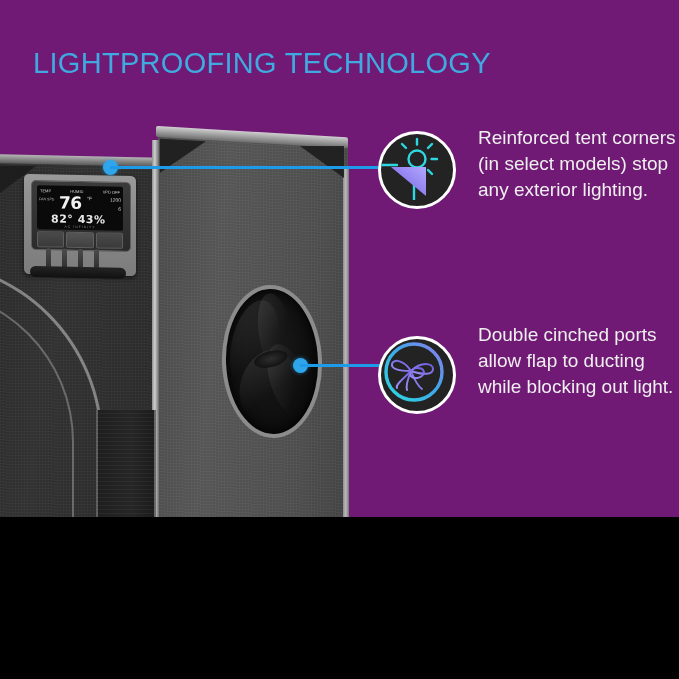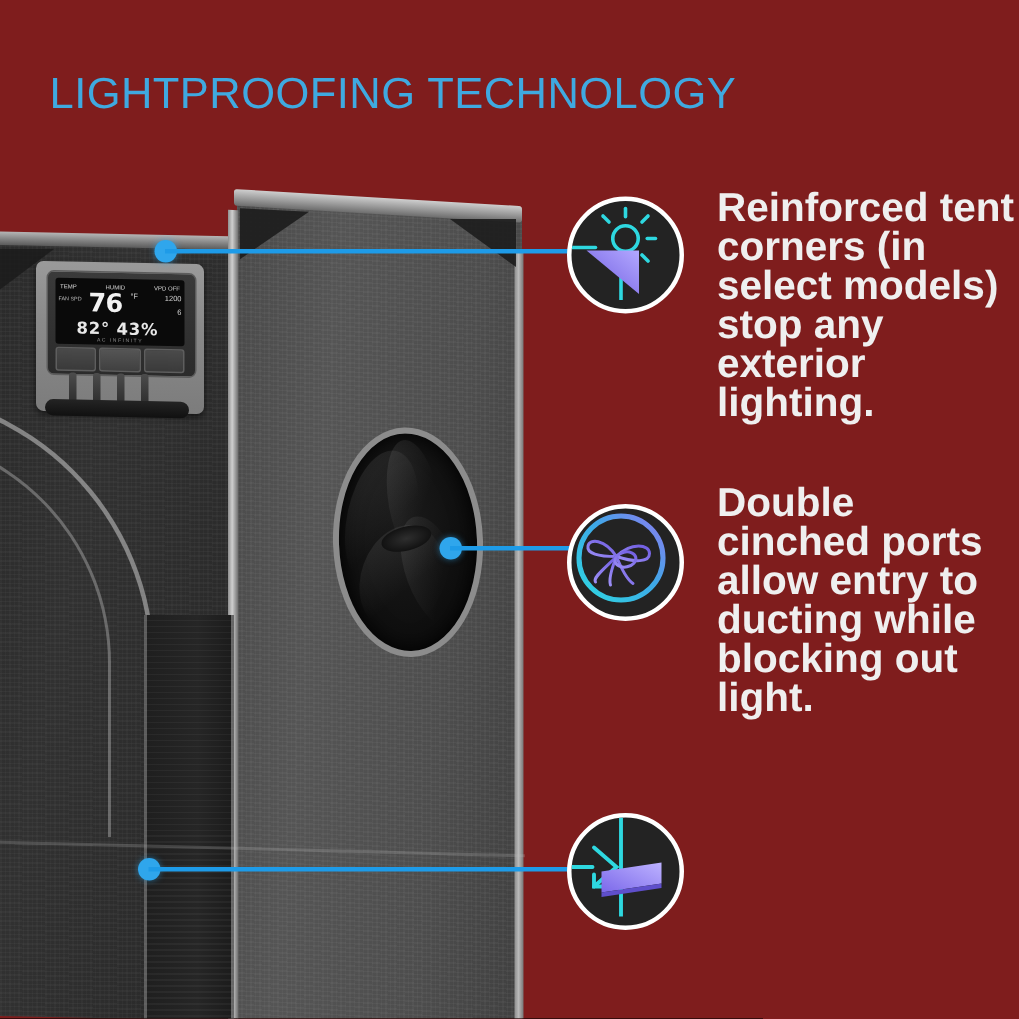--- a/index.html
+++ b/index.html
@@ -3,22 +3,22 @@
 <meta charset="utf-8">
 <style>
   html, body {
     margin: 0;
     padding: 0;
     background: #000;
   }
   #page {
     position: relative;
     width: 679px;
-    height: 679px;
-    background: #7f1d1d;
+    height: 517px;
+    background: #701a75;
     overflow: hidden;
     font-family: "Liberation Sans", sans-serif;
   }
 
   
   #title {
     position: absolute;
     left: 33px;
     top: 47px;
     font-size: 29px;
@@ -390,23 +390,23 @@
   }
   .icon-circle svg {
     display: block;
   }
 
   
   .callout-text {
     position: absolute;
     width: 200px;
     color: #efefef;
-    font-size: 27px;
+    font-size: 19px;
     line-height: 26px;
-    font-weight: 700;
+    font-weight: 400;
   }
 </style>
 </head>
 <body>
 
 <div id="page">
 
   <div id="title">LIGHTPROOFING TECHNOLOGY</div>
 
   <div id="tent-illustration">
@@ -520,21 +520,21 @@
         <path d="M30 32 C22 20, 12 20, 11 25 C10 30, 18 32, 30 32 Z"></path>
         <path d="M30 32 C40 22, 52 24, 52 30 C52 36, 42 36, 30 32 Z"></path>
         <path d="M30 32 C22 40, 14 46, 16 49"></path>
         <path d="M30 32 C34 42, 38 48, 41 50"></path>
         <path d="M30 32 C26 42, 25 48, 26 51"></path>
         <ellipse cx="36" cy="34" rx="7" ry="5" transform="rotate(-12 36 34)"></ellipse>
       </g>
     </svg>
   </div>
 
-  <div class="callout-text" style="left:478px; top:322px;">Double cinched ports allow entry to ducting while blocking out light.</div>
+  <div class="callout-text" style="left:478px; top:322px;">Double cinched ports allow flap to ducting while blocking out light.</div>
 
   <div class="leader-dot" style="left:92px; top:572px;"></div>
   <div class="leader" style="left:99px; top:578px; width:283px;"></div>
 
   <div class="icon-circle" style="left:378px; top:542px;">
     <svg width="66" height="66" viewBox="0 0 66 66" aria-hidden="true">
       <defs>
         <linearGradient id="flapGrad3" x1="0" y1="1" x2="1" y2="0">
           <stop offset="0%" stop-color="#7B68EA"></stop>
           <stop offset="100%" stop-color="#BDB2FF"></stop>

